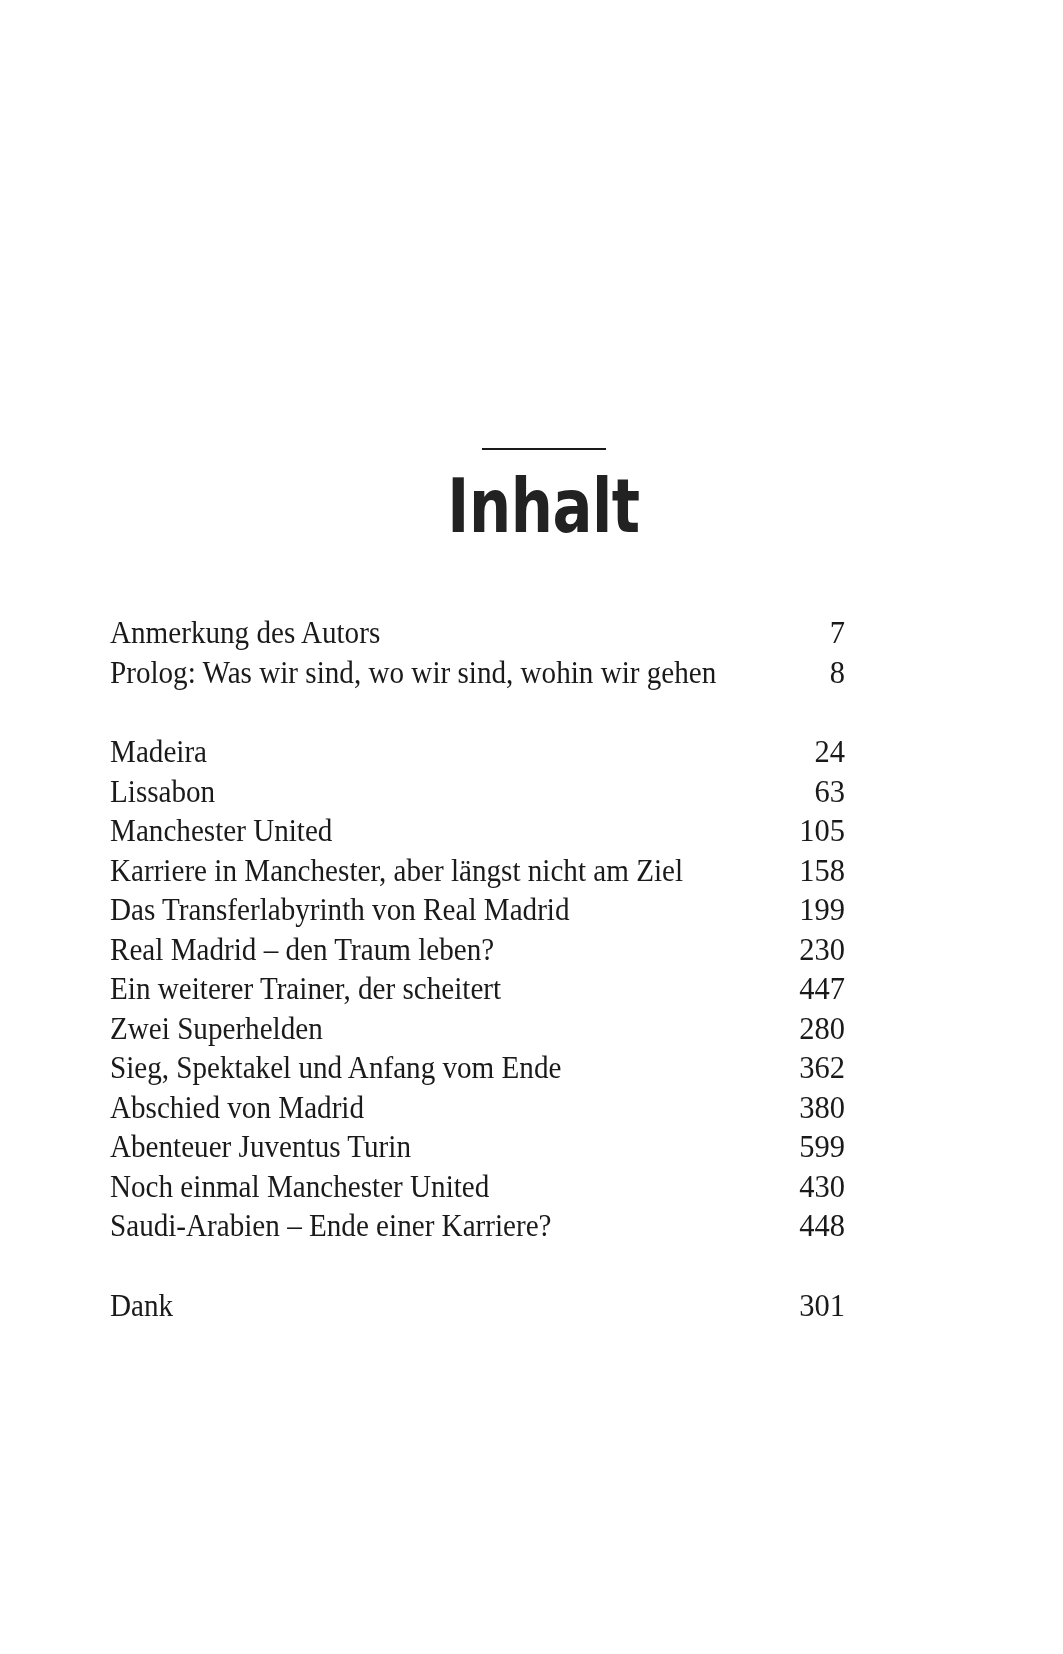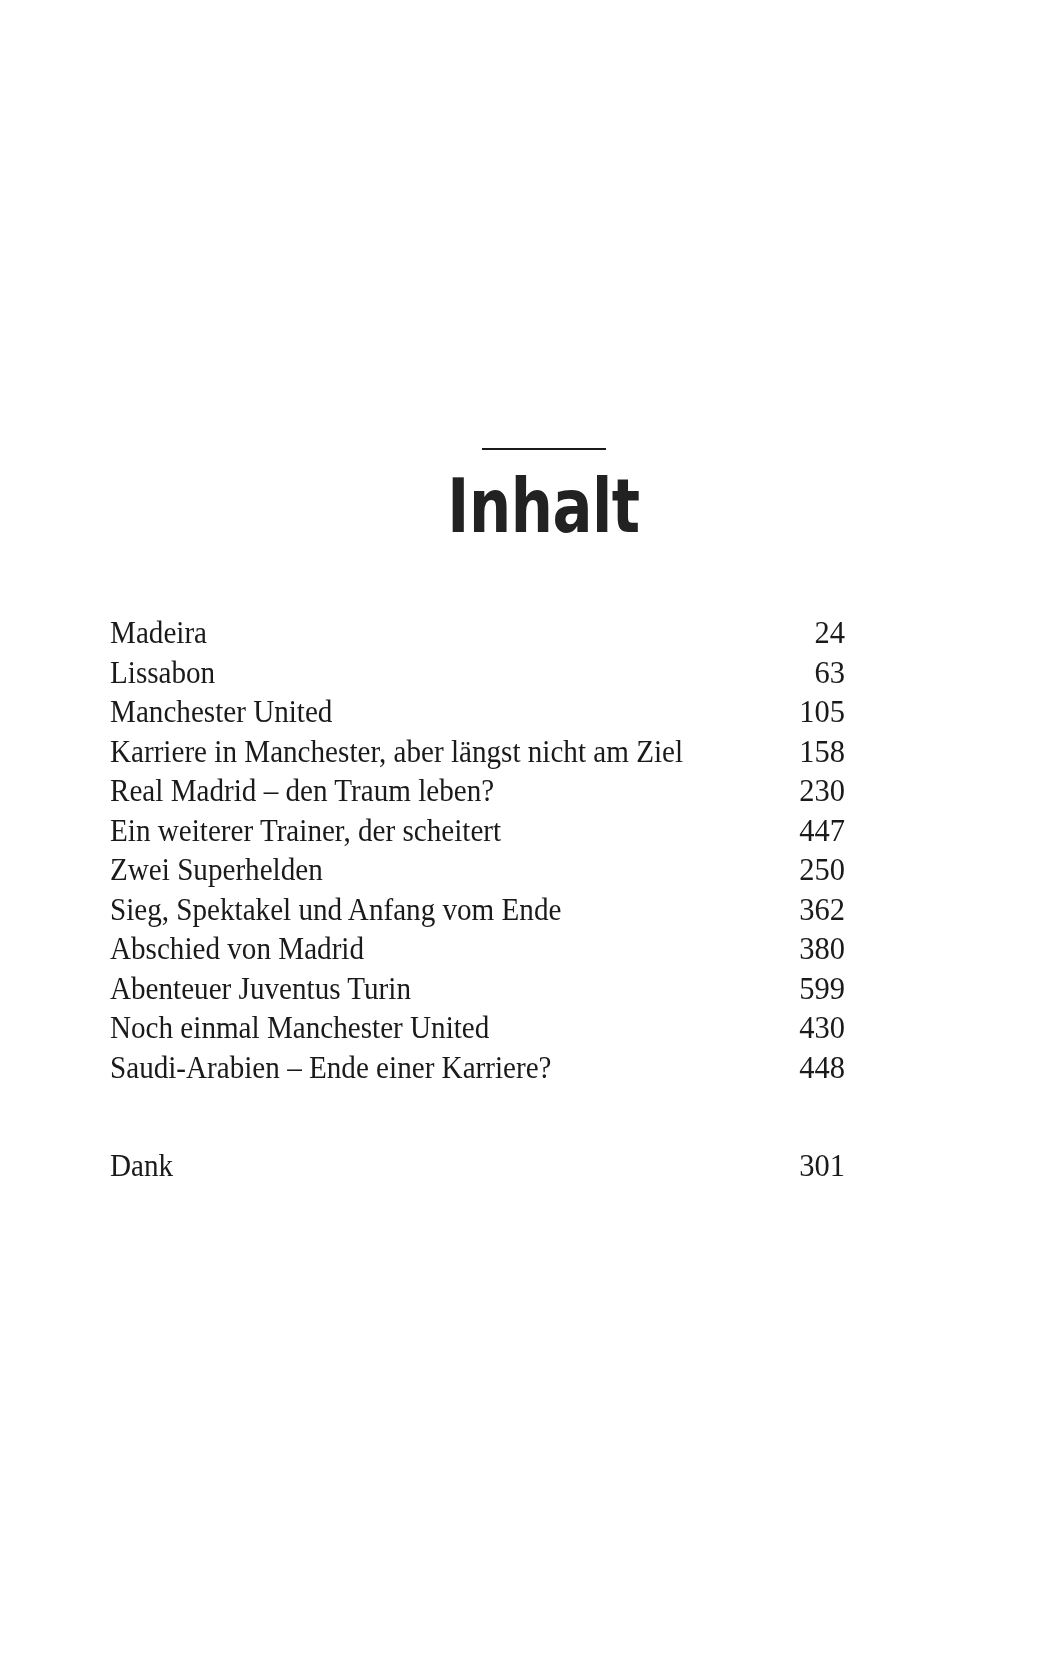--- a/index.html
+++ b/index.html
@@ -57,21 +57,21 @@
     position: absolute;
     top: 614px;
     left: 110px;
     width: 735px;
   }
   .toc-group {
     margin: 0;
     padding: 0;
   }
   .toc-group + .toc-group {
-    margin-top: 59px;
+    margin-top: 40px;
   }
   .toc-row {
     display: flex;
     align-items: baseline;
     justify-content: space-between;
     font-size: 30.5px;
     line-height: 39.5px;
     white-space: nowrap;
   }
   .toc-label {
@@ -92,46 +92,60 @@
 <div class="page">
 
   <div class="title-block">
     <div class="title-rule"></div>
     <h1 class="page-title">Inhalt</h1>
   </div>
 
   <div class="toc" id="toc-root">
       <div class="toc-group">
         <div class="toc-row">
+          <span class="toc-label">Anmerkung des Autors</span>
+          <span class="toc-page">7</span>
+        </div>
+        <div class="toc-row">
+          <span class="toc-label">Prolog: Was wir sind, wo wir sind, wohin wir gehen</span>
+          <span class="toc-page">8</span>
+        </div>
+      </div>
+      <div class="toc-group">
+        <div class="toc-row">
           <span class="toc-label">Madeira</span>
           <span class="toc-page">24</span>
         </div>
         <div class="toc-row">
           <span class="toc-label">Lissabon</span>
           <span class="toc-page">63</span>
         </div>
         <div class="toc-row">
           <span class="toc-label">Manchester United</span>
           <span class="toc-page">105</span>
         </div>
         <div class="toc-row">
           <span class="toc-label">Karriere in Manchester, aber längst nicht am Ziel</span>
           <span class="toc-page">158</span>
         </div>
         <div class="toc-row">
+          <span class="toc-label">Das Transferlabyrinth von Real Madrid</span>
+          <span class="toc-page">199</span>
+        </div>
+        <div class="toc-row">
           <span class="toc-label">Real Madrid – den Traum leben?</span>
           <span class="toc-page">230</span>
         </div>
         <div class="toc-row">
           <span class="toc-label">Ein weiterer Trainer, der scheitert</span>
           <span class="toc-page">447</span>
         </div>
         <div class="toc-row">
           <span class="toc-label">Zwei Superhelden</span>
-          <span class="toc-page">250</span>
+          <span class="toc-page">280</span>
         </div>
         <div class="toc-row">
           <span class="toc-label">Sieg, Spektakel und Anfang vom Ende</span>
           <span class="toc-page">362</span>
         </div>
         <div class="toc-row">
           <span class="toc-label">Abschied von Madrid</span>
           <span class="toc-page">380</span>
         </div>
         <div class="toc-row">

